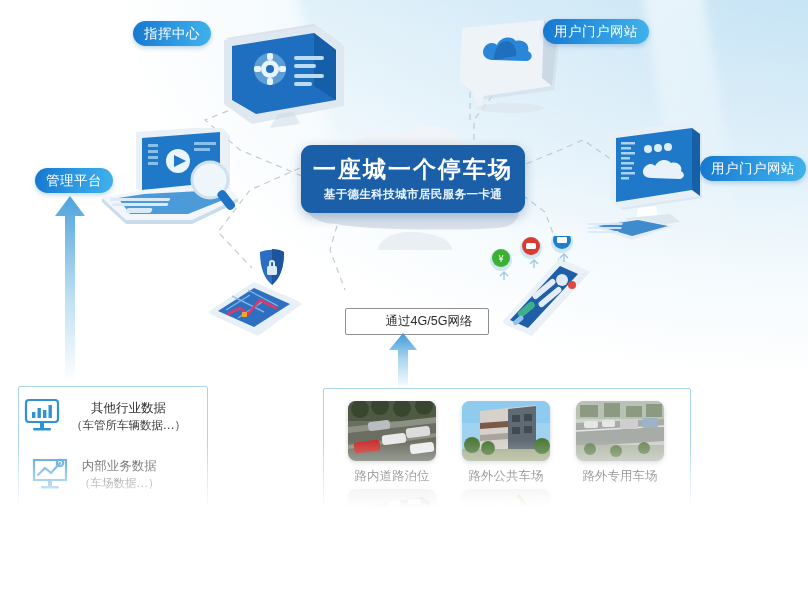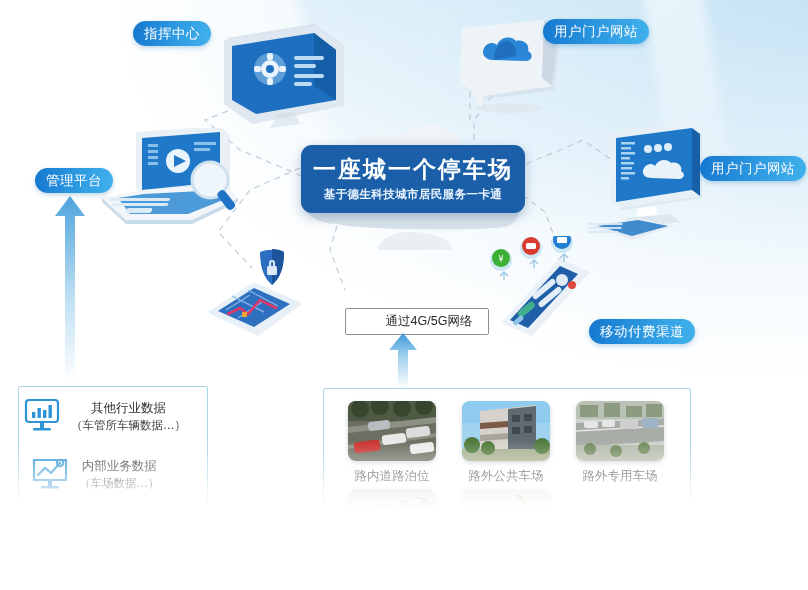--- a/index.html
+++ b/index.html
@@ -258,23 +258,20 @@
       <circle cx="76" cy="6" r="11" fill="#cfe6f4"></circle>
       <circle cx="76" cy="4" r="9" fill="#1f7ed0"></circle>
       <rect x="71" y="1" width="10" height="6" rx="1" fill="#ffffff"></rect>
     </g>
     <g stroke="#9ec9e6" stroke-width="1.4" fill="none">
       <path d="M18,44 l0,-8 M22,40 l-4,-4 l-4,4"></path>
       <path d="M48,32 l0,-8 M52,28 l-4,-4 l-4,4"></path>
       <path d="M78,26 l0,-8 M82,22 l-4,-4 l-4,4"></path>
     </g>
   </svg>
-  <div class="badge" style="left:589px;top:319px;">
-    <span>移动付费渠道</span>
-  </div>
 
   <div class="netbox">
     <span>通过4G/5G网络</span>
   </div>
   <svg class="arrow-up" style="left:385px;top:333px;" width="36" height="56" viewBox="0 0 36 56">
     <defs>
         <linearGradient id="ag1" x1="0" y1="1" x2="0" y2="0">
       <stop offset="0%" stop-color="#ffffff"></stop>
           <stop offset="55%" stop-color="#a8d4ee"></stop>
           <stop offset="100%" stop-color="#3f9ada"></stop>

